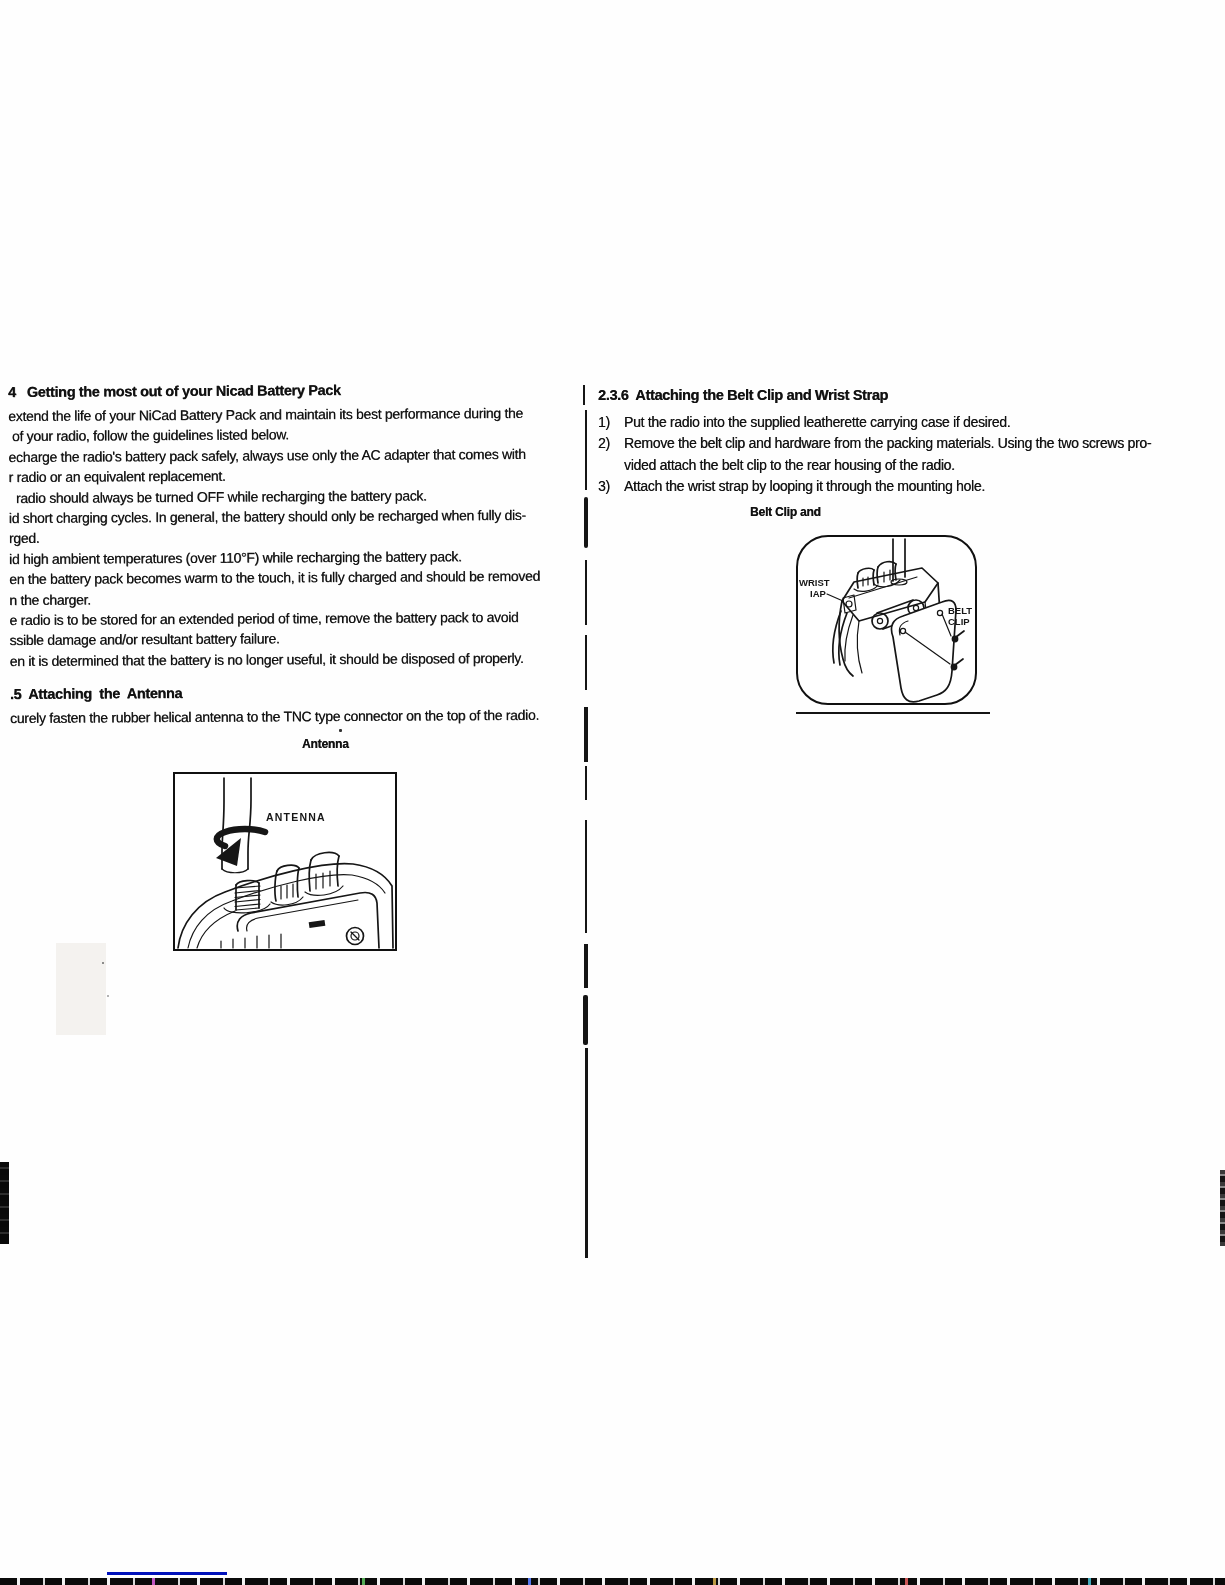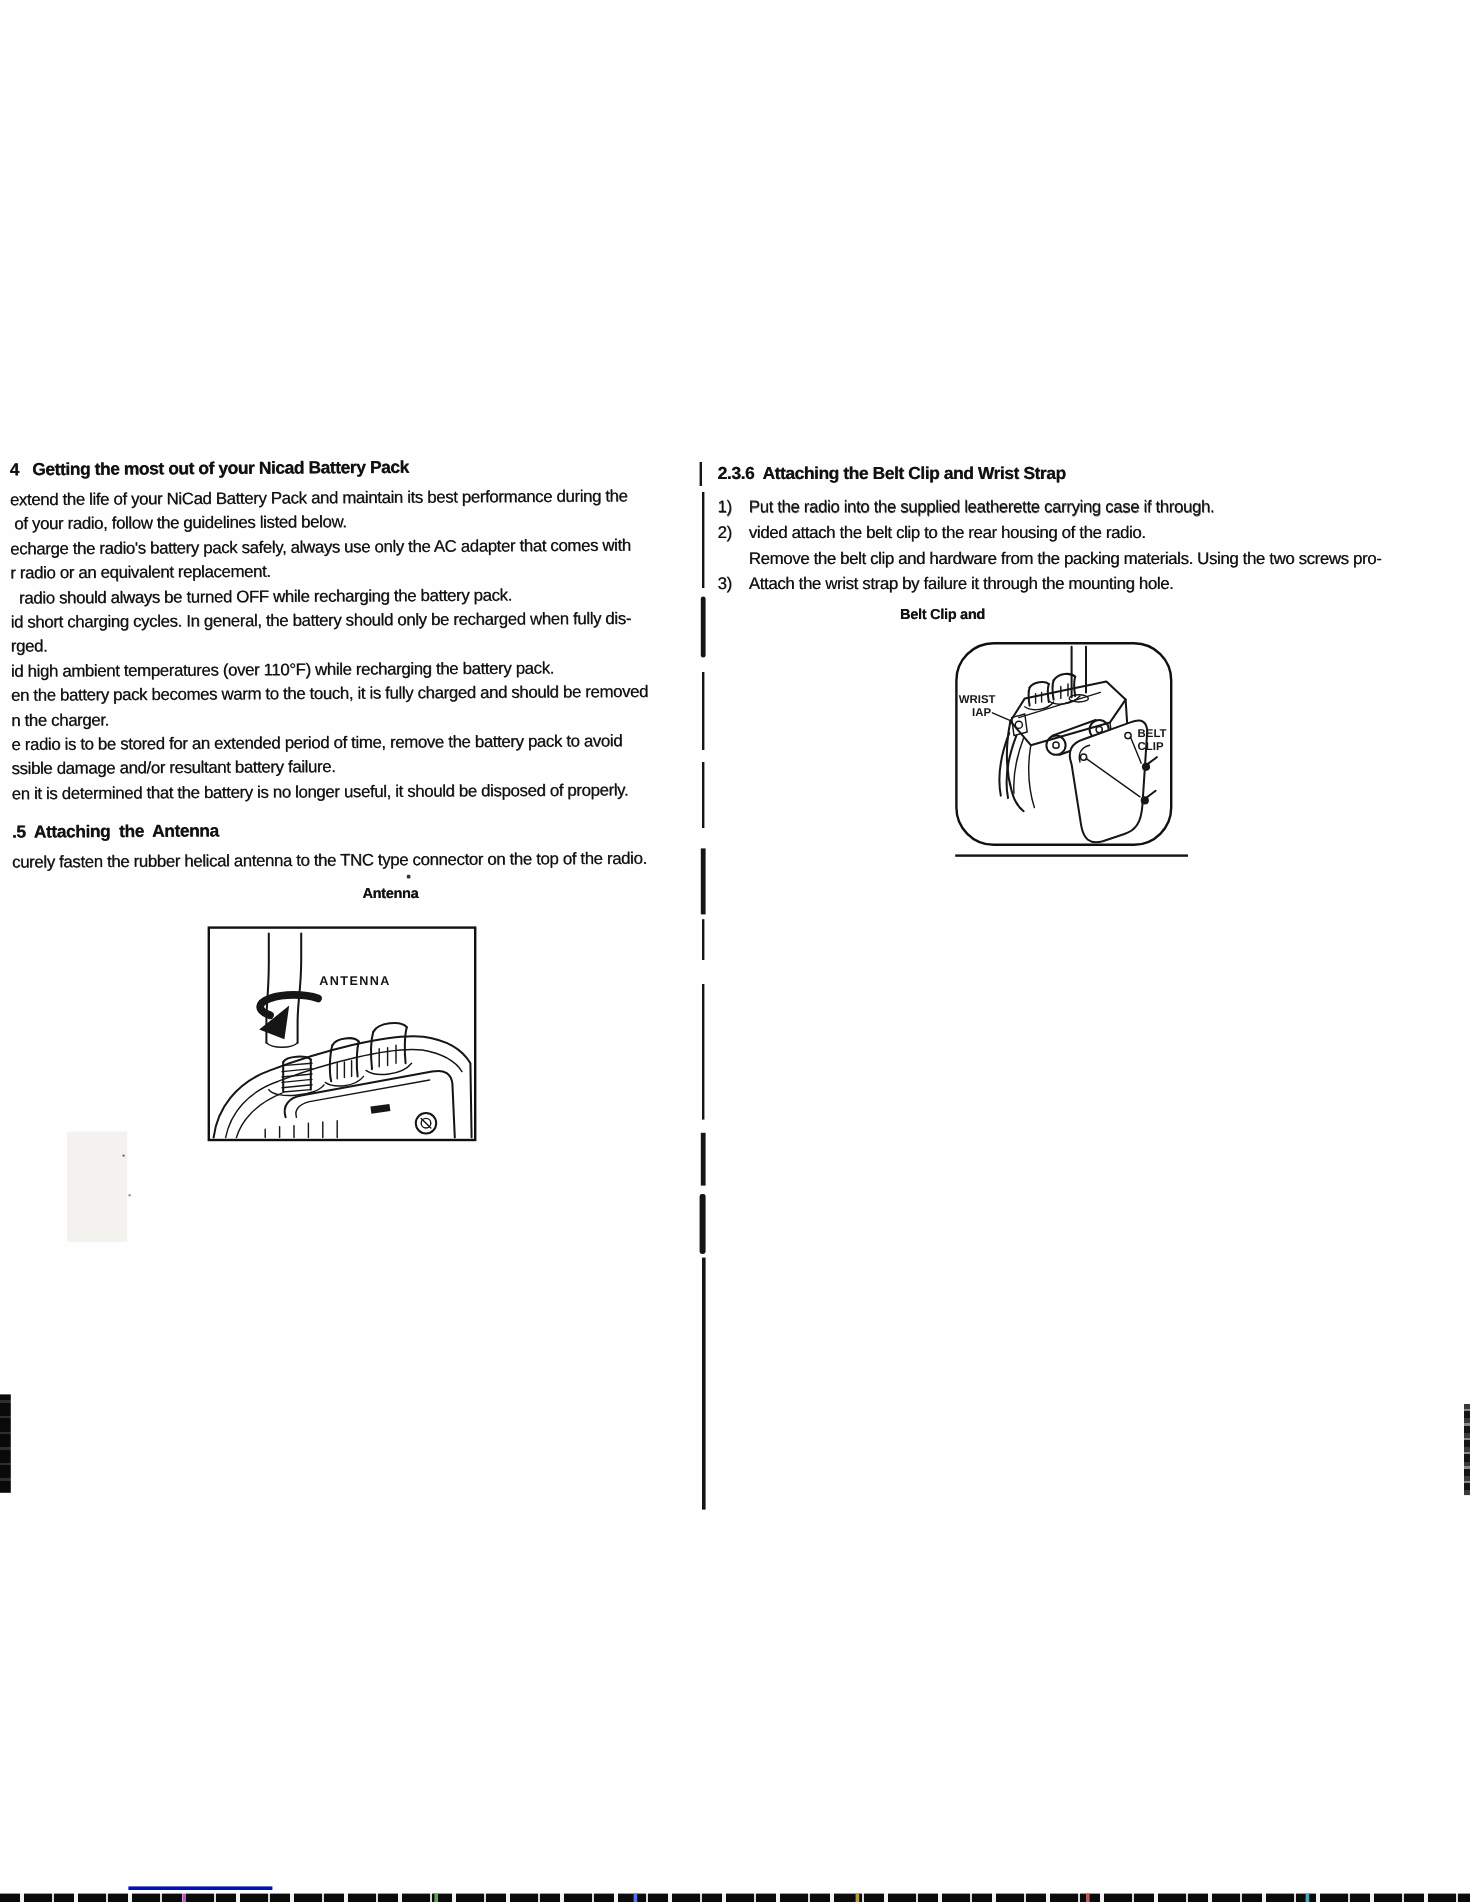--- a/index.html
+++ b/index.html
@@ -127,34 +127,34 @@
       <polygon class="fill" points="41,84 66,64 62,92"></polygon>
       <text x="91" y="47" font-size="10.5" letter-spacing="1.2">ANTENNA</text>
     </svg>
   </div>
 
   <div class="col-right">
     <div class="h">2.3.6  Attaching the Belt Clip and Wrist Strap</div>
     <div class="step">
       <span class="num">1)</span>
       <span class="stx">
-          <span>Put the radio into the supplied leatherette carrying case if through.</span>
+          <span>Put the radio into the supplied leatherette carrying case if desired.</span>
         </span>
     </div>
     <div class="step">
       <span class="num">2)</span>
       <span class="stx">
+        <span>Remove the belt clip and hardware from the packing materials. Using the two screws pro-</span>
         <span>vided attach the belt clip to the rear housing of the radio.</span>
-        <span>Remove the belt clip and hardware from the packing materials. Using the two screws pro-</span>
       </span>
     </div>
     <div class="step">
       <span class="num">3)</span>
       <span class="stx">
-          <span>Attach the wrist strap by failure it through the mounting hole.</span>
+          <span>Attach the wrist strap by looping it through the mounting hole.</span>
         </span>
     </div>
   </div>
 
   <div class="caption cap2">Belt Clip and</div>
   <div class="figbox fig2">
     <svg width="177" height="166" viewBox="0 0 177 166">
 
       <path class="ln" d="M95,2 L95,44 M107,2 L107,40"></path>
       <ellipse class="ln thin" cx="101" cy="45" rx="8" ry="3"></ellipse>

